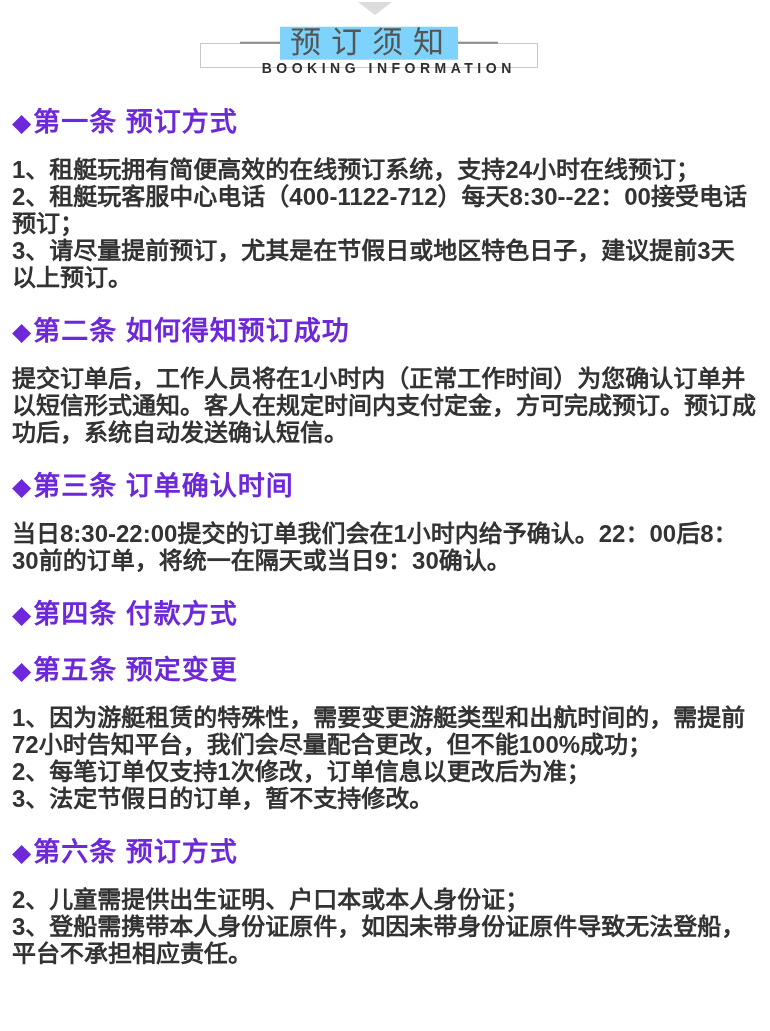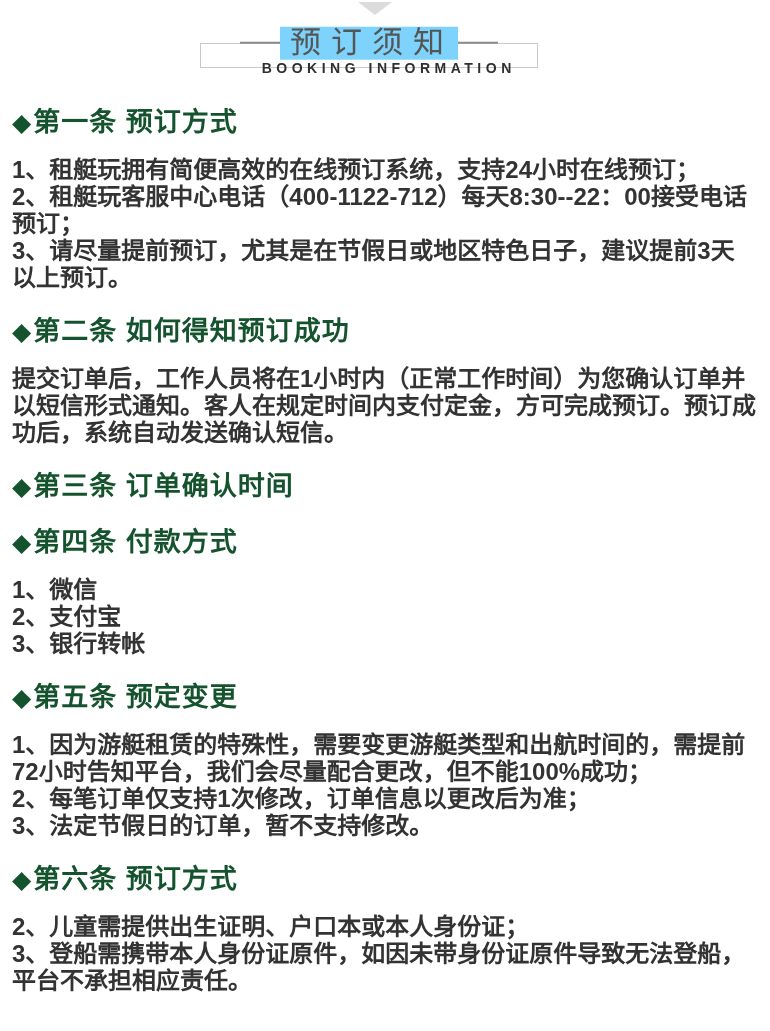--- a/index.html
+++ b/index.html
@@ -74,21 +74,21 @@
     margin-left: 35px;
   }
 
   
   .sections { padding: 0 12px 30px 12px; }
   .section-heading {
     margin: 24px 0 0 0;
     font-size: 27px;
     line-height: 32px;
     font-weight: 700;
-    color: #14532d;
+    color: #6d28d9;
     letter-spacing: 1px;
   }
   .diamond { margin-right: 1px; font-size: 25px; }
   .section-body {
     margin-top: 18px;
     font-size: 24px;
     line-height: 27px;
     font-weight: 600;
     color: #333333;
   }
@@ -124,29 +124,27 @@
 
   <section class="section">
     <h2 class="section-heading"><span class="diamond">◆</span><span>第二条 如何得知预订成功</span></h2>
     <div class="section-body">
           <p>提交订单后，工作人员将在1小时内（正常工作时间）为您确认订单并以短信形式通知。客人在规定时间内支付定金，方可完成预订。预订成功后，系统自动发送确认短信。</p>
         </div>
   </section>
 
   <section class="section">
     <h2 class="section-heading"><span class="diamond">◆</span><span>第三条 订单确认时间</span></h2>
+    <div class="section-body">
+          <p>当日8:30-22:00提交的订单我们会在1小时内给予确认。22：00后8：30前的订单，将统一在隔天或当日9：30确认。</p>
+        </div>
   </section>
 
   <section class="section">
     <h2 class="section-heading"><span class="diamond">◆</span><span>第四条 付款方式</span></h2>
-    <div class="section-body">
-          <p>1、微信</p>
-          <p>2、支付宝</p>
-          <p>3、银行转帐</p>
-        </div>
   </section>
 
   <section class="section">
     <h2 class="section-heading"><span class="diamond">◆</span><span>第五条 预定变更</span></h2>
     <div class="section-body">
           <p>1、因为游艇租赁的特殊性，需要变更游艇类型和出航时间的，需提前72小时告知平台，我们会尽量配合更改，但不能100%成功；</p>
           <p>2、每笔订单仅支持1次修改，订单信息以更改后为准；</p>
           <p>3、法定节假日的订单，暂不支持修改。</p>
         </div>
   </section>

